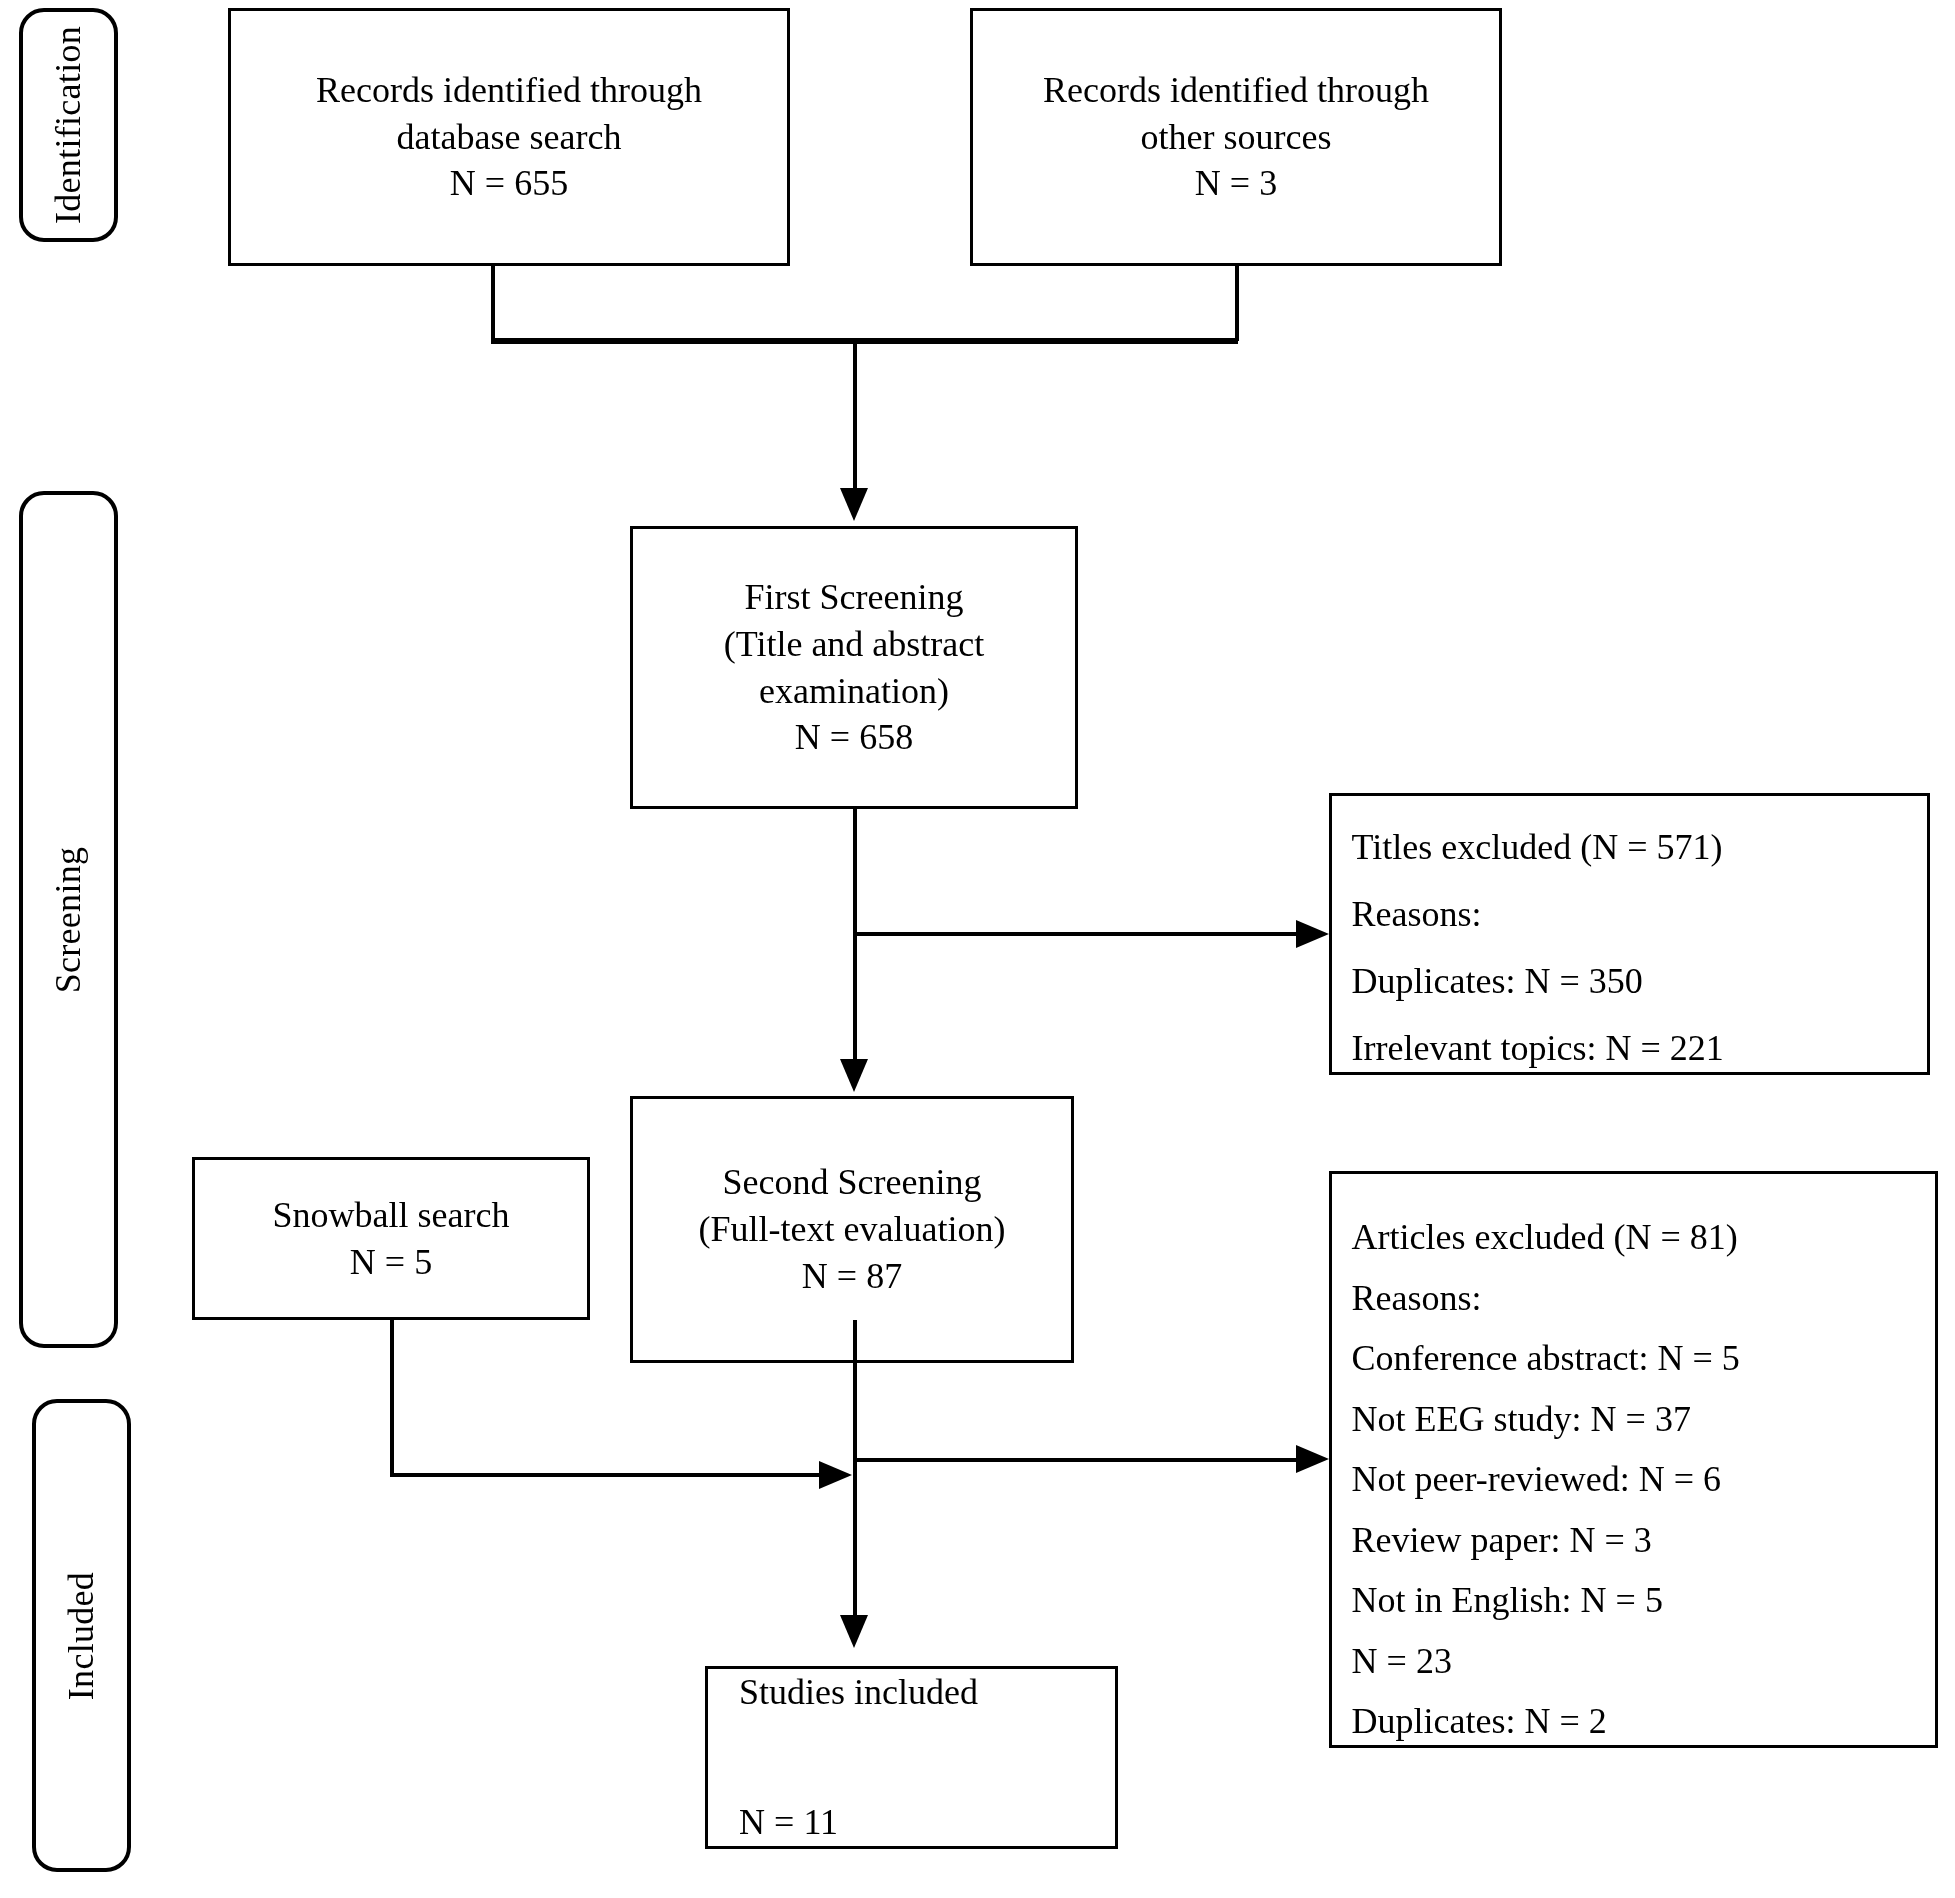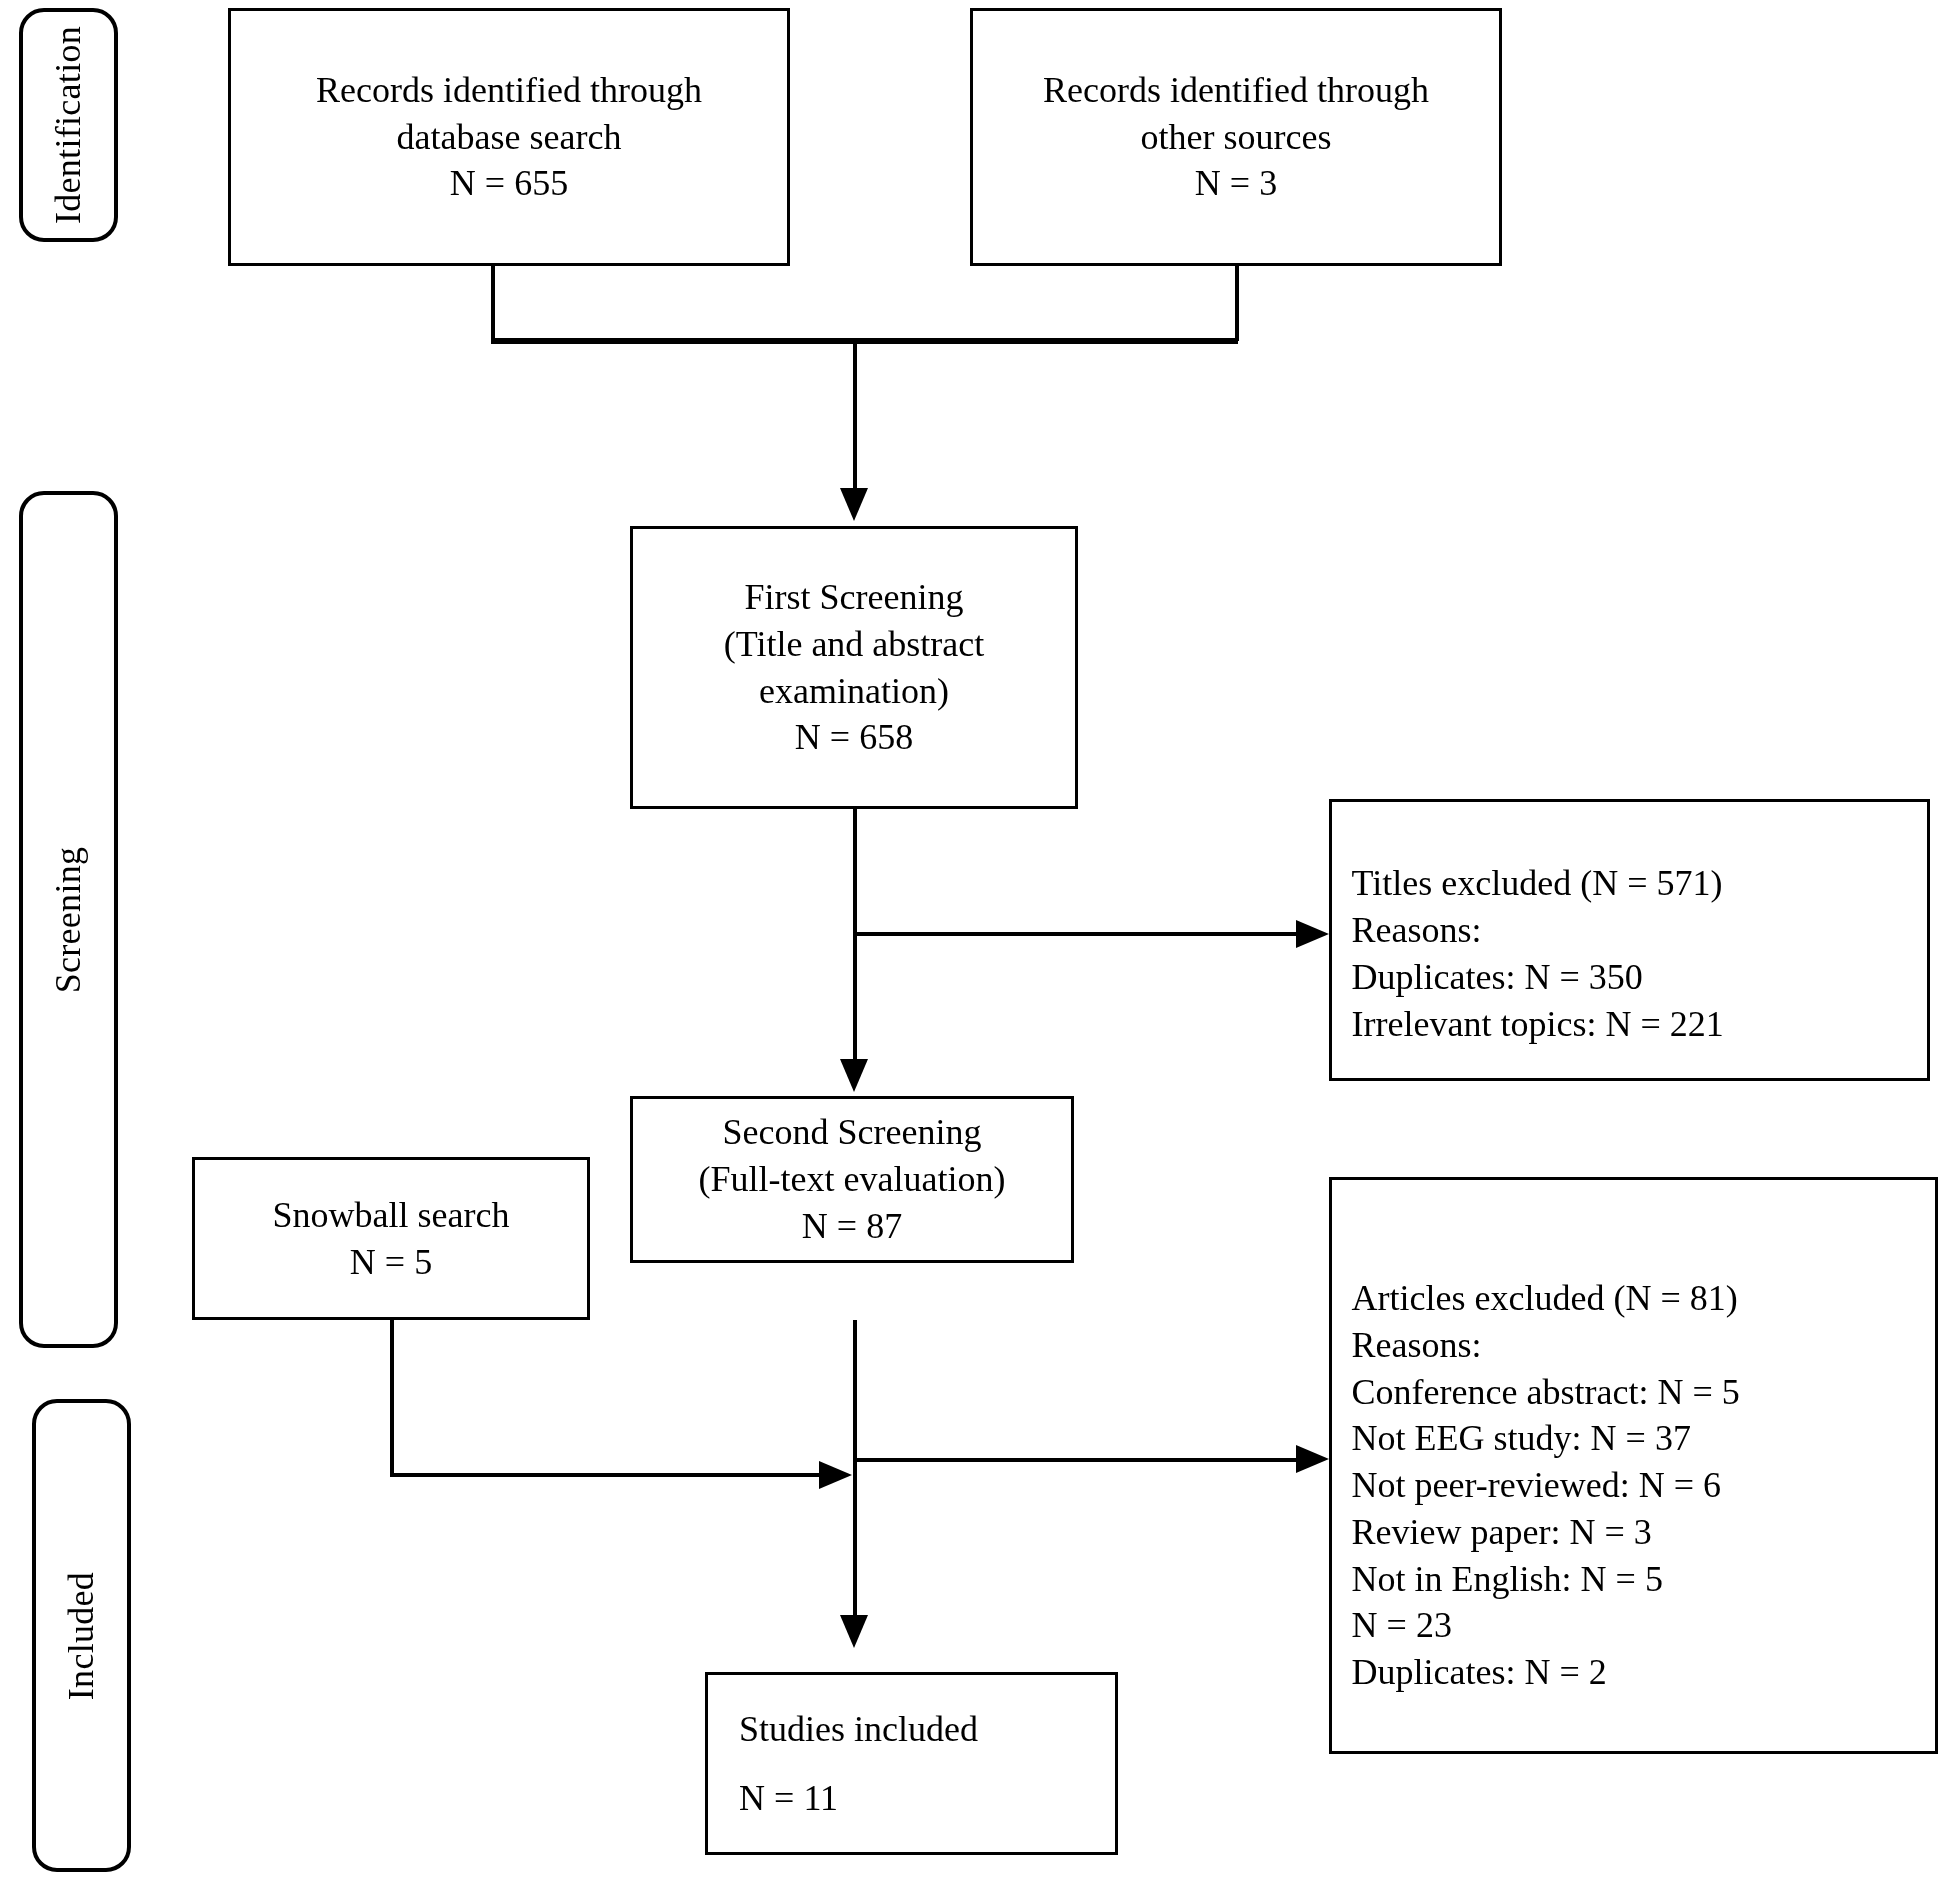--- a/index.html
+++ b/index.html
@@ -50,22 +50,21 @@
     align-items: center;
   }
   .node .line {
     font-size: 36px;
     line-height: 1.30;
     text-align: center;
     white-space: nowrap;
   }
   .node.left-align {
     align-items: flex-start;
-    justify-content: center;
-    margin-top: 6px;
+    justify-content: space-between;
   }
   .node.left-align .line {
     text-align: left;
     padding-left: 19.6px;
   }
 
   
   .vline {
     position: absolute;
     background: #000;
@@ -146,21 +145,21 @@
   <div class="hline" style="left:853px; top:932px; width:460px;"></div>
   <div class="arrow-right" style="left:1296px; top:920px;"></div>
 
   <div class="node left-align" style="left:1329px; top:793px; width:601px; height:282px; padding-top:28px;">
     <div class="line">Titles excluded (N = 571)</div>
     <div class="line">Reasons:</div>
     <div class="line">Duplicates: N = 350</div>
     <div class="line">Irrelevant topics: N = 221</div>
   </div>
 
-  <div class="node" style="left:630px; top:1096px; width:444px; height:167px;">
+  <div class="node" style="left:630px; top:1096px; width:444px; height:267px;">
     <div class="line">Second Screening</div>
     <div class="line">(Full-text evaluation)</div>
     <div class="line">N = 87</div>
   </div>
 
   <div class="node" style="left:192px; top:1157px; width:398px; height:163px;">
     <div class="line">Snowball search</div>
     <div class="line">N = 5</div>
   </div>
 

